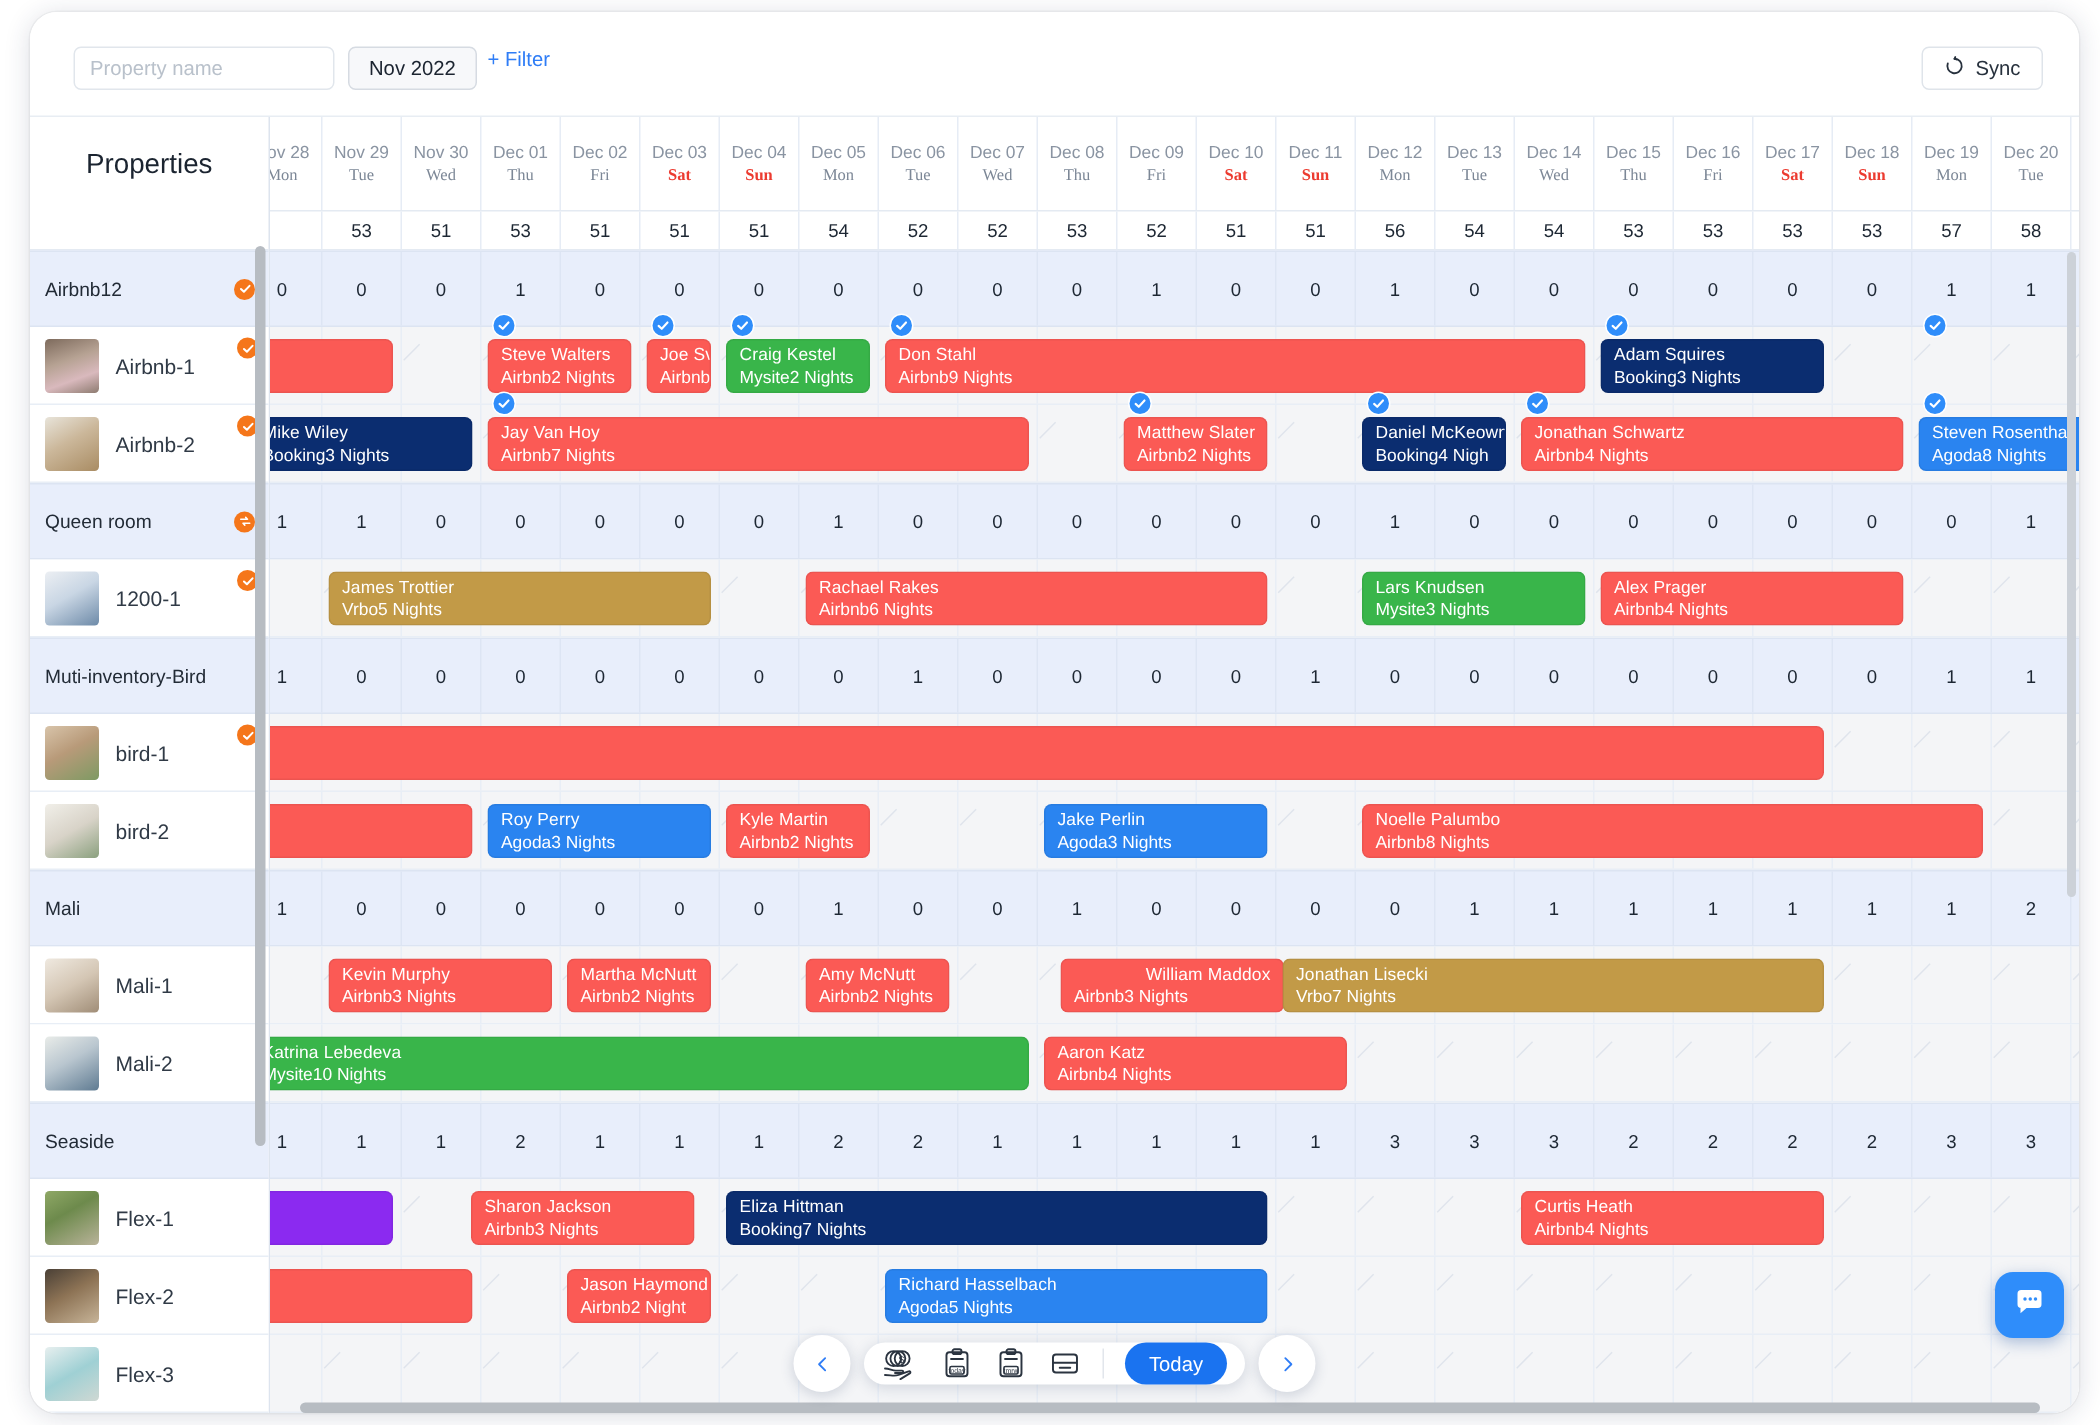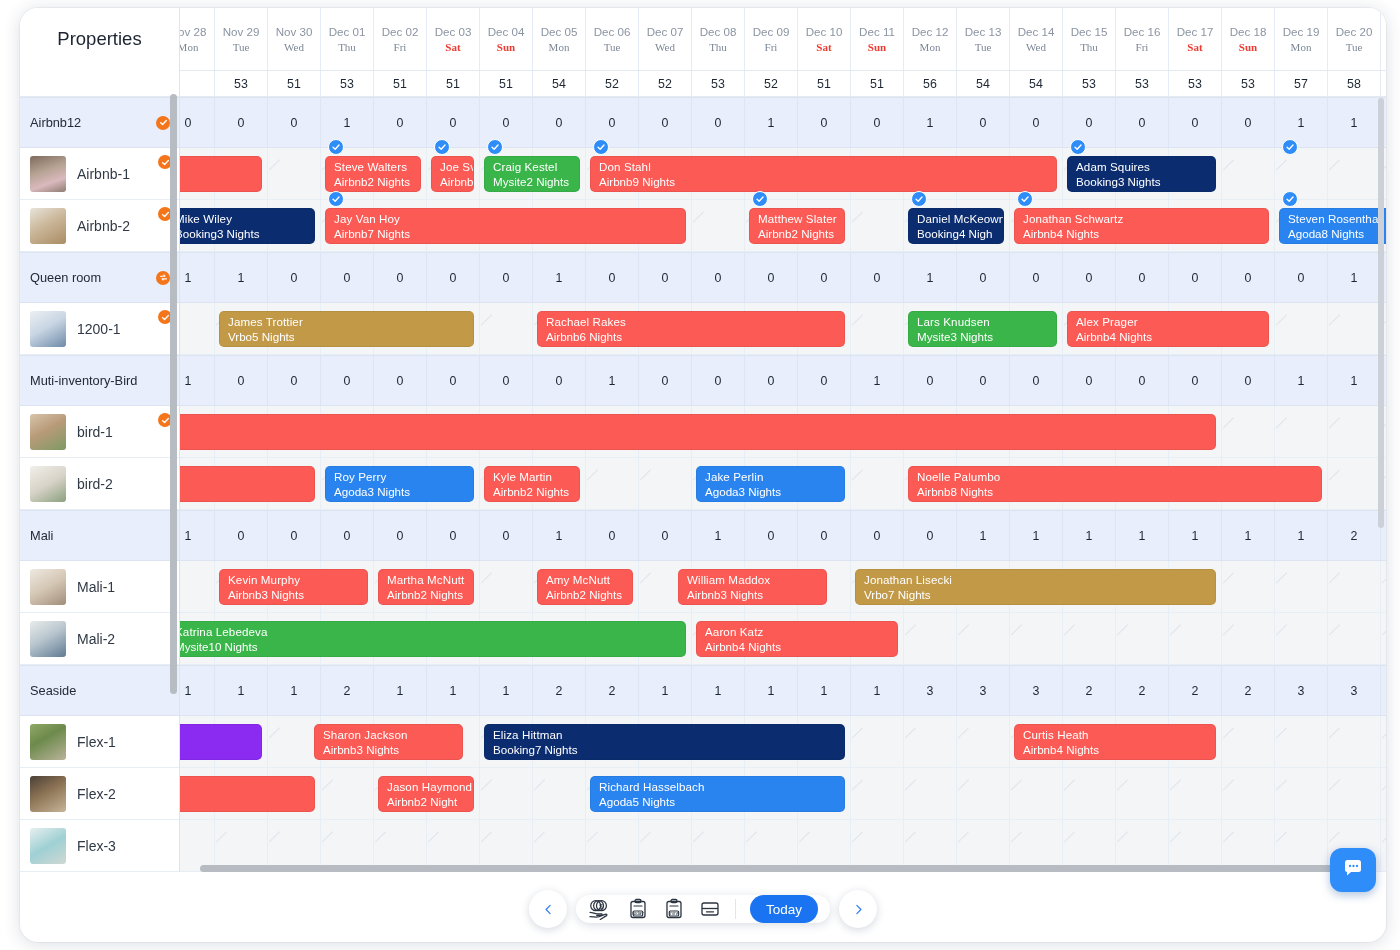--- a/index.html
+++ b/index.html
@@ -250,20 +250,36 @@
   .vscroll-main {
     position: absolute; right: 2px; top: 90px; width: 6px; height: 430px;
     background: #ccd1d8; border-radius: 4px; z-index: 30;
   }
 </style>
 </head>
 <body>
 
 <div class="app-shell">
 
+  <div class="topbar">
+    <input class="prop-search" placeholder="Property name" style="">
+    <div class="month-btn">
+      <span>Nov 2022</span>
+    </div>
+    <button class="filter-btn">+ Filter</button>
+    <div class="sync-btn">
+      <span class="sync-ico">
+        <svg width="14" height="14" viewBox="0 0 16 16">
+          <path d="M8 2.5A5.5 5.5 0 1 1 2.9 6" fill="none" stroke="#27313d" stroke-width="1.4" stroke-linecap="round"></path>
+          <path d="M8.6 1.2 8 2.6l1.5.4" fill="none" stroke="#27313d" stroke-width="1.4" stroke-linecap="round" stroke-linejoin="round"></path>
+        </svg>
+      </span>
+      <span>Sync</span>
+    </div>
+  </div>
 
   <div class="body-area">
 
     <div class="sidebar">
       <div class="sb-head">Properties</div>
       <div class="sb-sub"></div>
       <div class="sb-list" id="sb-list">
           <div class="grp-row">
             <span>Airbnb12</span>
             <span class="badge">
@@ -958,21 +974,21 @@
                   <span>2 Nights</span>
                 </div>
               </div>
               <div class="bar airbnb" style="left: 376px; width: 96px;">
                 <div class="bl1">Amy McNutt</div>
                 <div class="bl2">
                   <span>Airbnb</span>
                   <span>2 Nights</span>
                 </div>
               </div>
-              <div class="bar airbnb" style="left: 517px; width: 149px;">
+              <div class="bar airbnb" style="left: 546px; width: 149px; text-align: right;">
                 <div class="bl1">William Maddox</div>
                 <div class="bl2">
                   <span>Airbnb</span>
                   <span>3 Nights</span>
                 </div>
               </div>
               <div class="bar vrbo" style="left: 694px; width: 361px;">
                 <div class="bl1">Jonathan Lisecki</div>
                 <div class="bl2">
                   <span>Vrbo</span>

